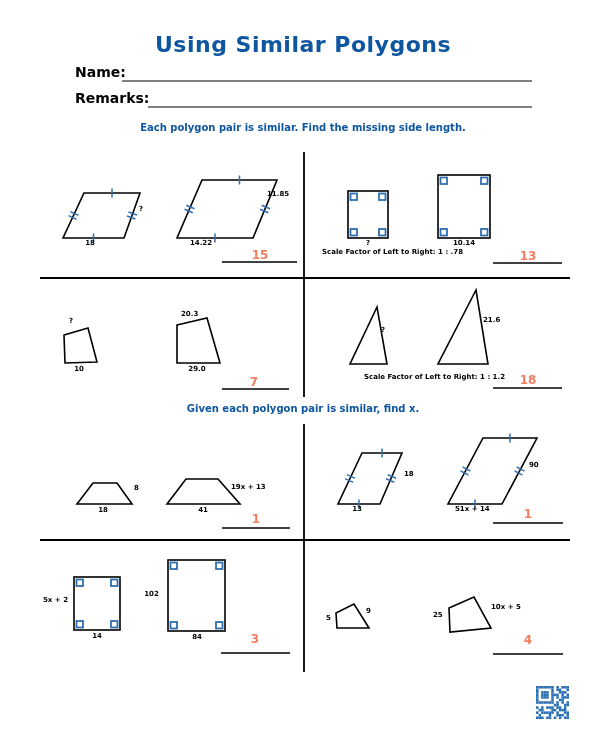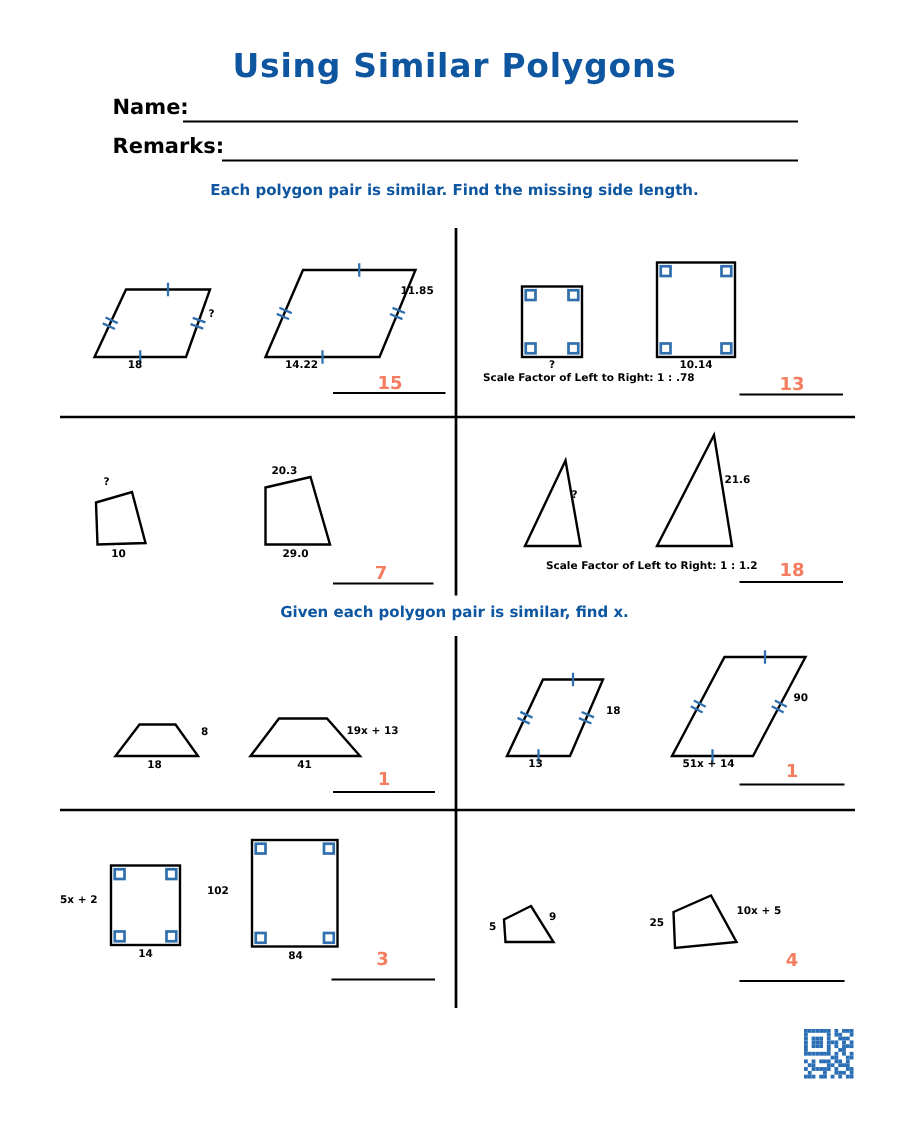--- a/index.html
+++ b/index.html
@@ -16,21 +16,21 @@
     position:absolute;top:32px;left:0;width:100%;text-align:center;
     font-size:22px;font-weight:700;color:var(--blue);letter-spacing:0.5px;
   }
   .formlabel{position:absolute;font-size:14px;font-weight:600;color:#000;}
   .instr{
     position:absolute;left:0;width:100%;text-align:center;
     font-size:10px;font-weight:700;color:var(--blue);
   }
   .lbl{position:absolute;font-size:7px;font-weight:600;color:#000;white-space:nowrap;line-height:1;}
   .lbl.c{text-align:center;}
-  .lbl.r{text-align:left;}
+  .lbl.r{text-align:center;}
   .scale{position:absolute;font-size:7px;font-weight:700;color:#000;white-space:nowrap;line-height:1;}
   .ans{position:absolute;font-size:12px;font-weight:700;color:var(--orange);text-align:center;line-height:1;}
   #figures{position:absolute;top:0;left:0;width:606px;height:750px;}
   .footer1{position:absolute;top:690px;left:0;width:100%;text-align:center;font-size:10px;color:#000;}
   .footer1 .brand{font-weight:700;color:var(--blue);text-decoration:underline;}
   .footer1 .copy{font-weight:700;}
   .footer2{position:absolute;top:704px;left:0;width:100%;text-align:center;font-size:10px;color:#000;}
 </style>
 </head>
 <body>

